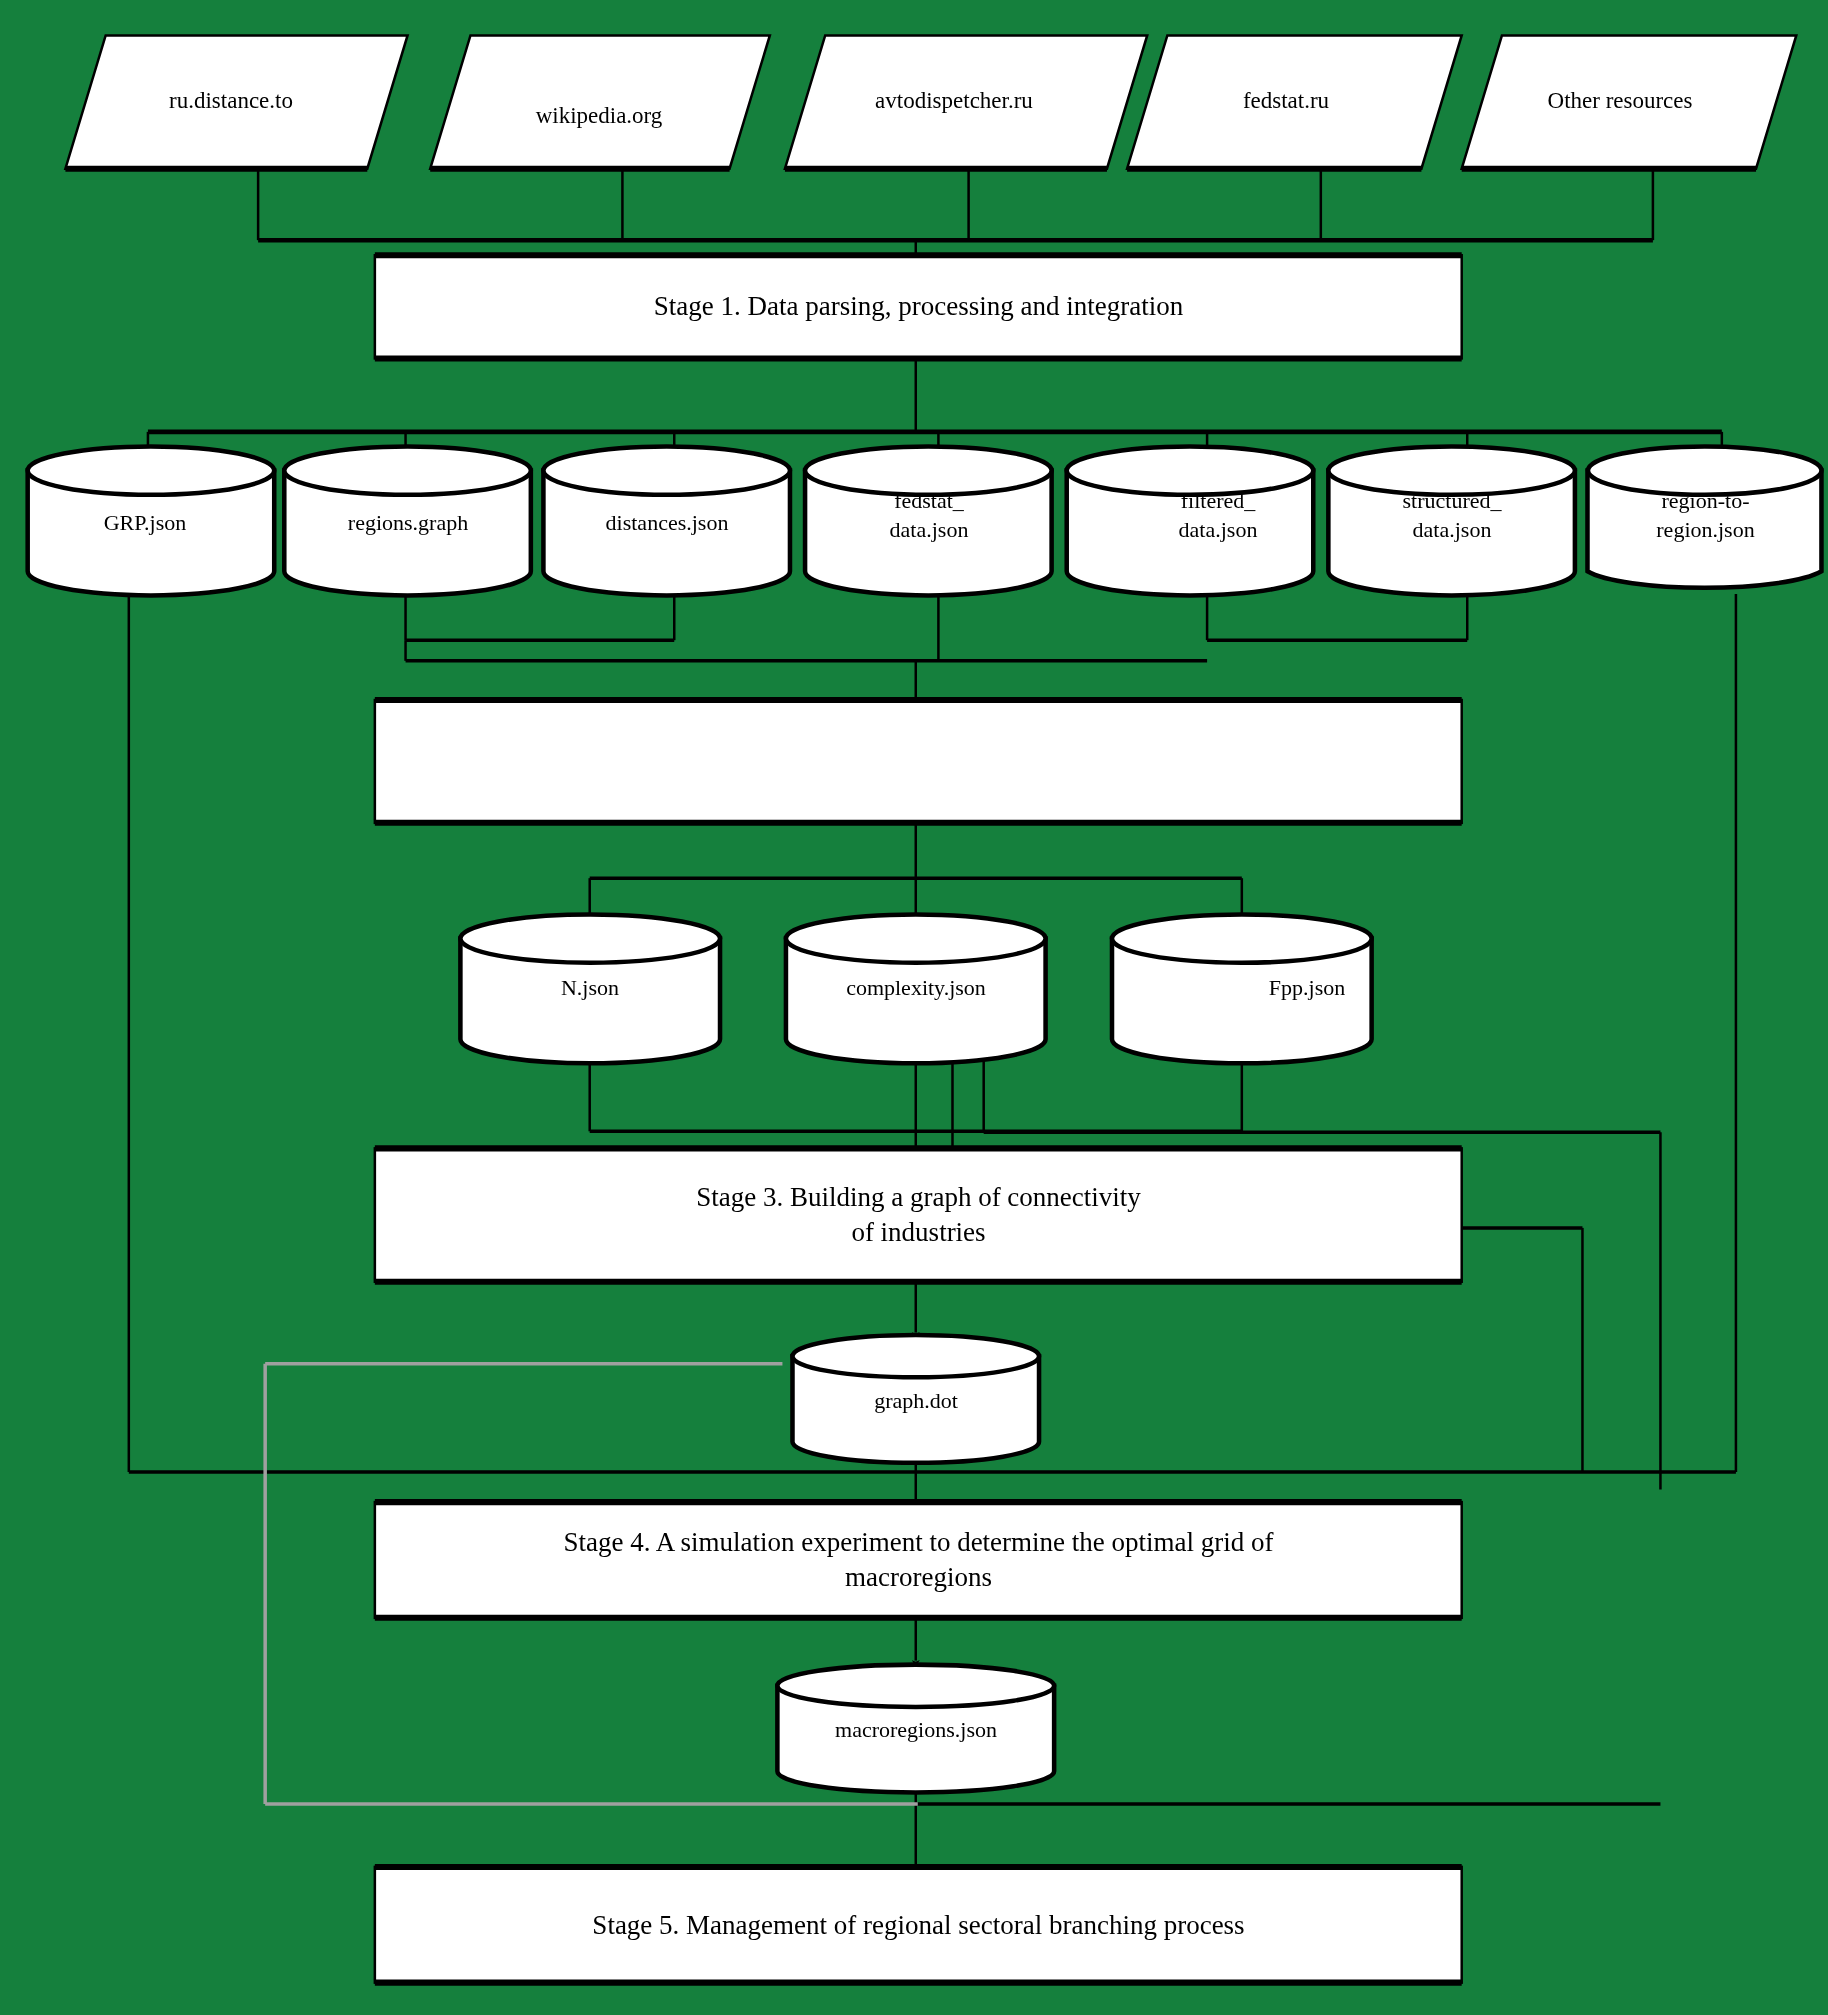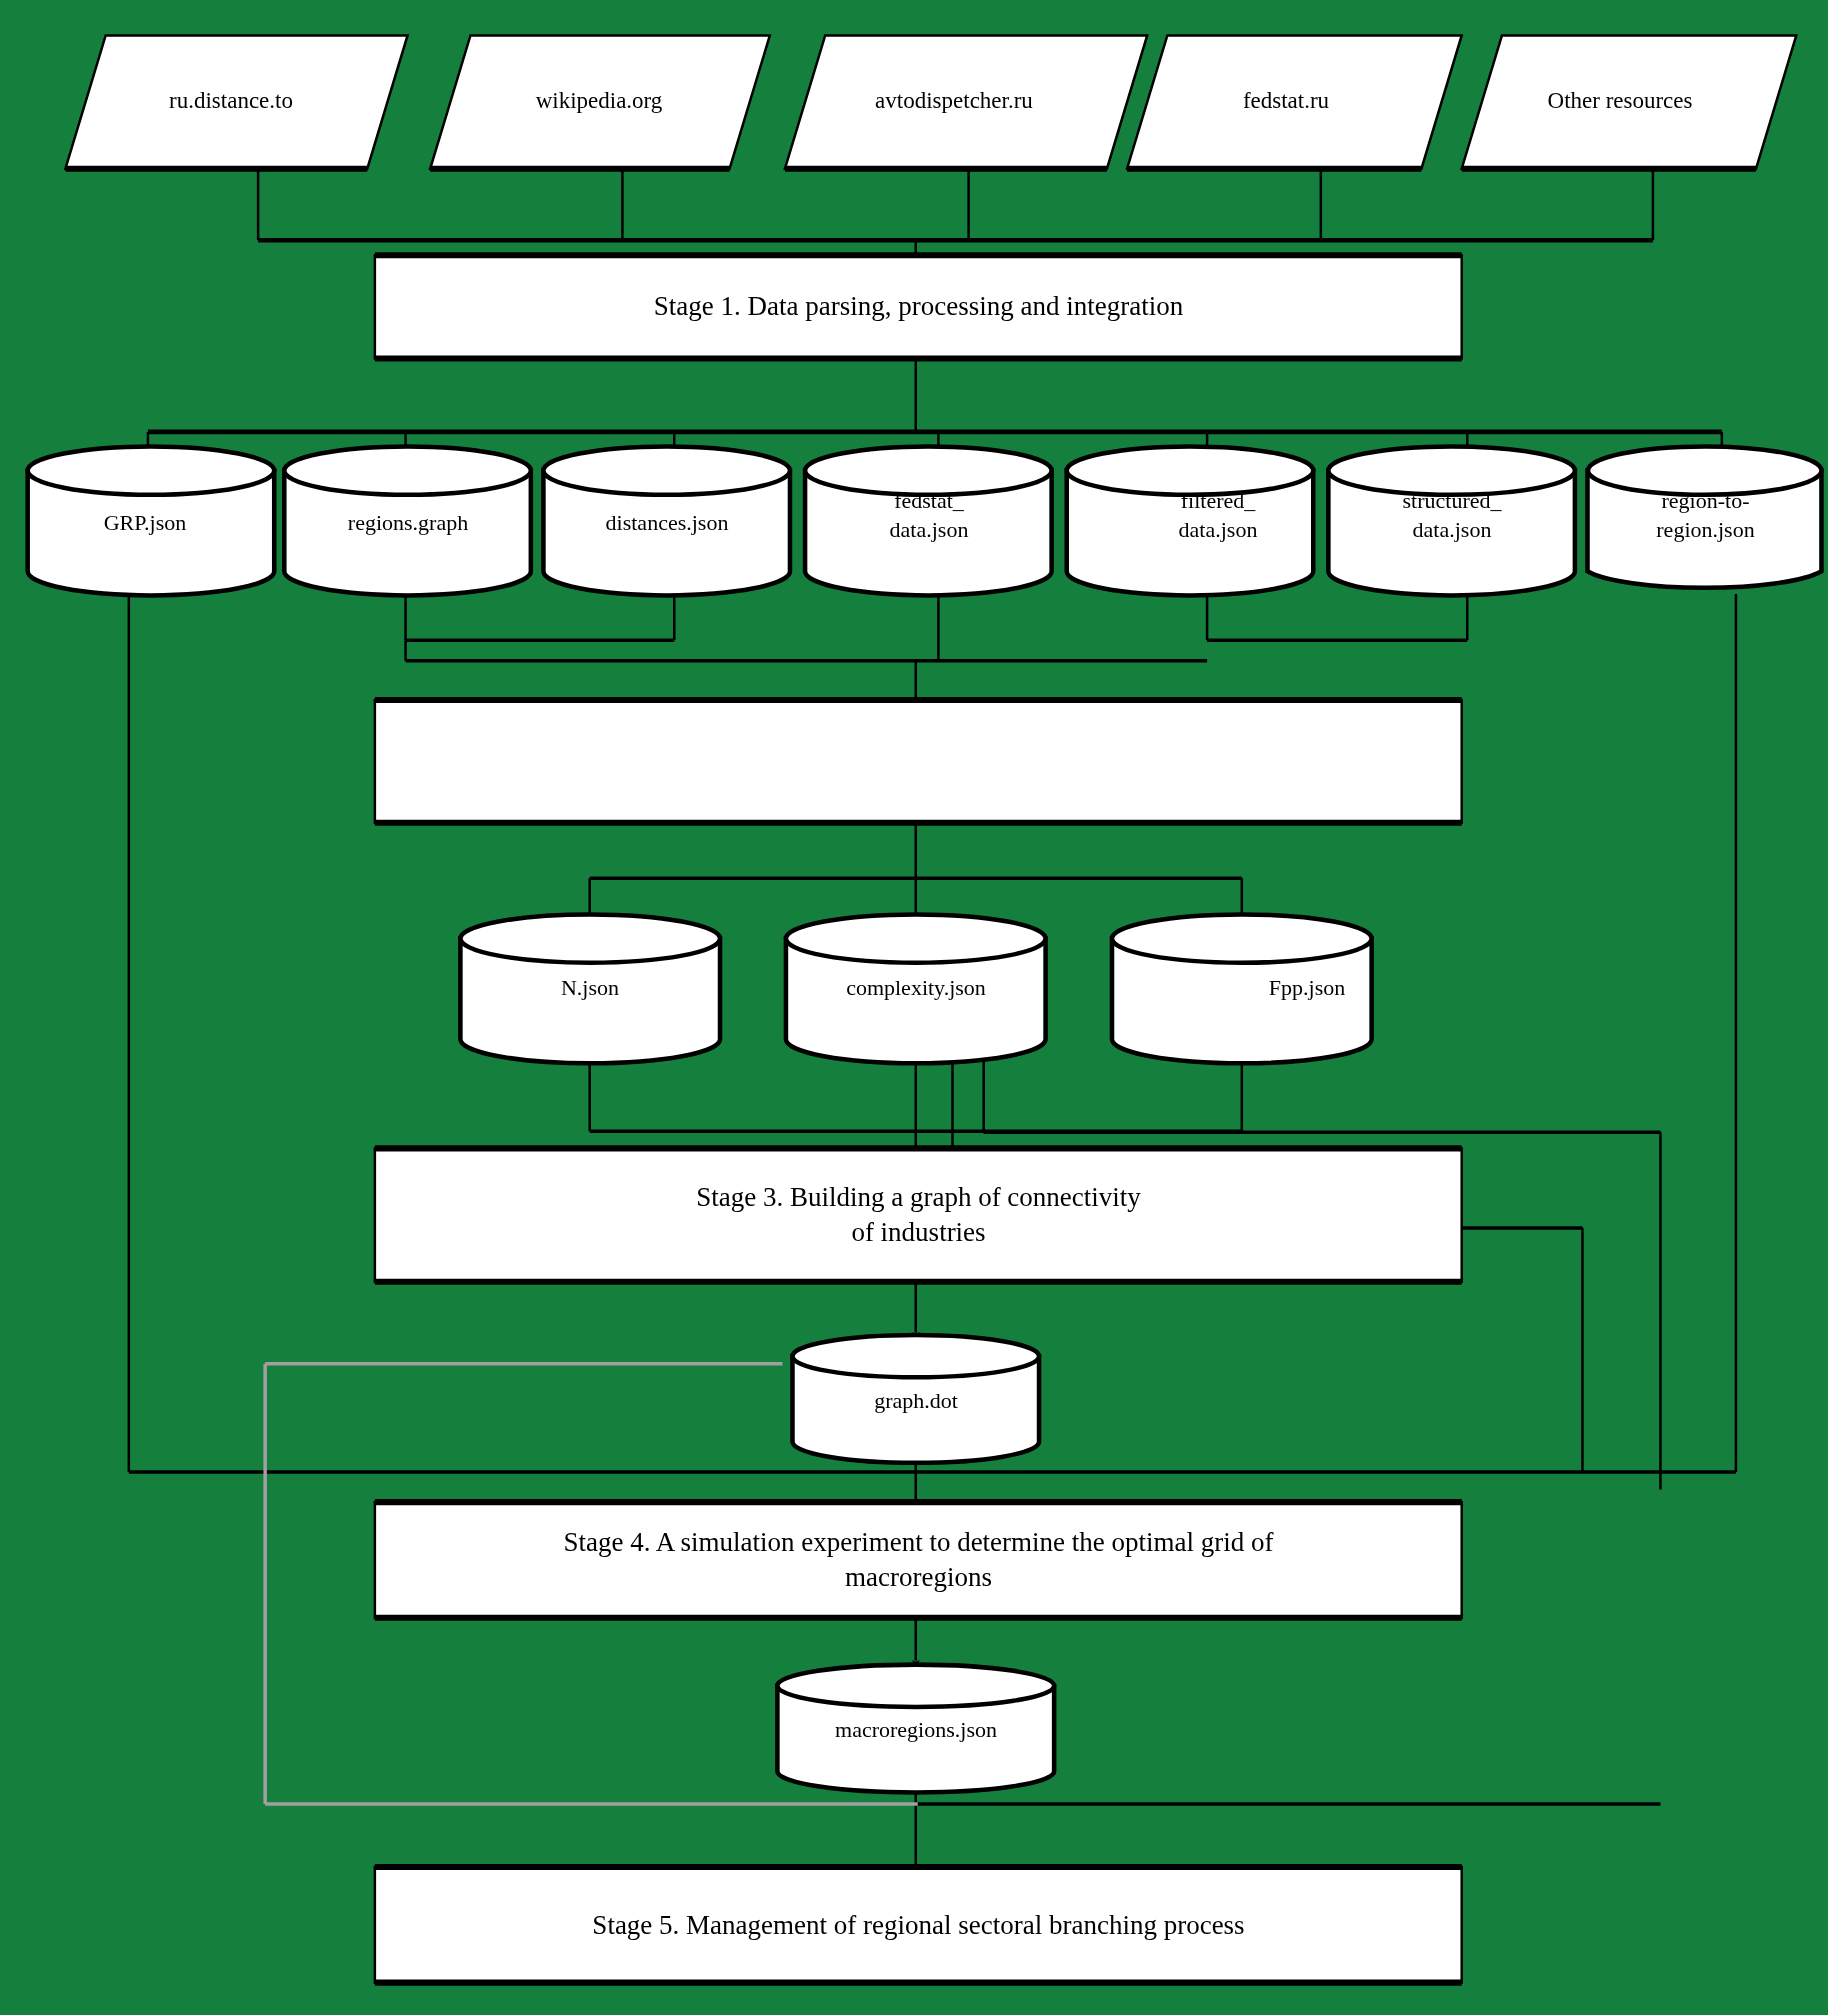--- a/index.html
+++ b/index.html
@@ -192,21 +192,21 @@
         <ellipse cx="1820" cy="2695" rx="245" ry="42"></ellipse>
       </g>
       <g>
         <path d="M1545,3350 L1545,3520 A 275,42 0 0 0 2095,3520 L2095,3350 Z"></path>
         <ellipse cx="1820" cy="3350" rx="275" ry="42"></ellipse>
       </g>
     </g>
   </svg>
 
   <div class="shape-text src-label" style="left:65px;top:73px;width:332px;height:55px;">ru.distance.to</div>
-  <div class="shape-text src-label" style="left:433px;top:73px;width:332px;height:55px;">wikipedia.org</div>
+  <div class="shape-text src-label" style="left:433px;top:88px;width:332px;height:55px;">wikipedia.org</div>
   <div class="shape-text src-label" style="left:788px;top:73px;width:332px;height:55px;">avtodispetcher.ru</div>
   <div class="shape-text src-label" style="left:1130px;top:73px;width:312px;height:55px;text-align:center;">fedstat.ru</div>
   <div class="shape-text src-label" style="left:1464px;top:73px;width:312px;height:55px;">Other resources</div>
 
   <div class="shape-text stage-label" style="left:395px;top:255px;width:1047px;height:103px;">Stage 1. Data parsing, processing and integration</div>
   <div class="shape-text stage-label" style="left:395px;top:1148px;width:1047px;height:133px;">Stage 3. Building a graph of connectivity
 of industries</div>
   <div class="shape-text stage-label" style="left:395px;top:1502px;width:1047px;height:116px;">Stage 4. A simulation experiment to determine the optimal grid of
 macroregions</div>
   <div class="shape-text stage-label" style="left:395px;top:1867px;width:1047px;height:116px;">Stage 5. Management of regional sectoral branching process</div>

